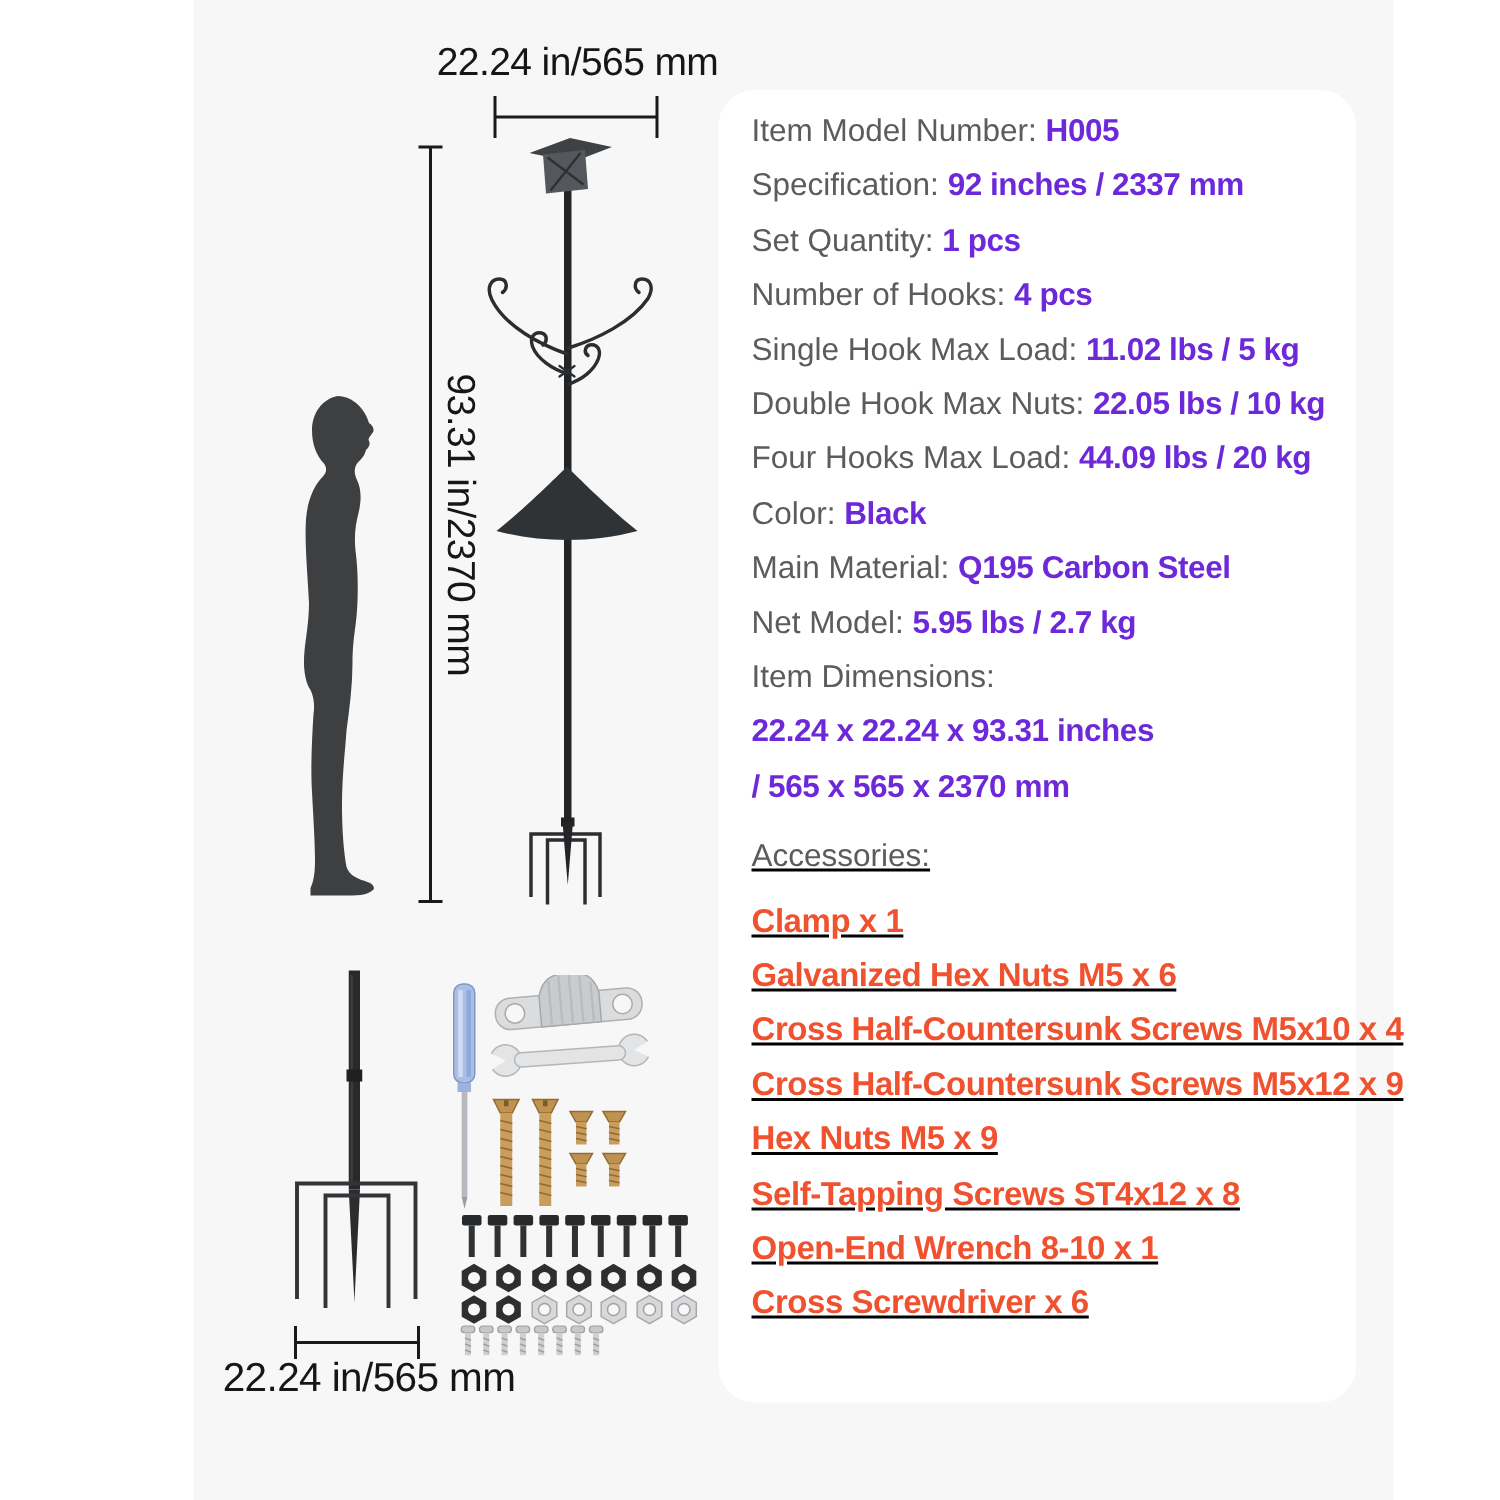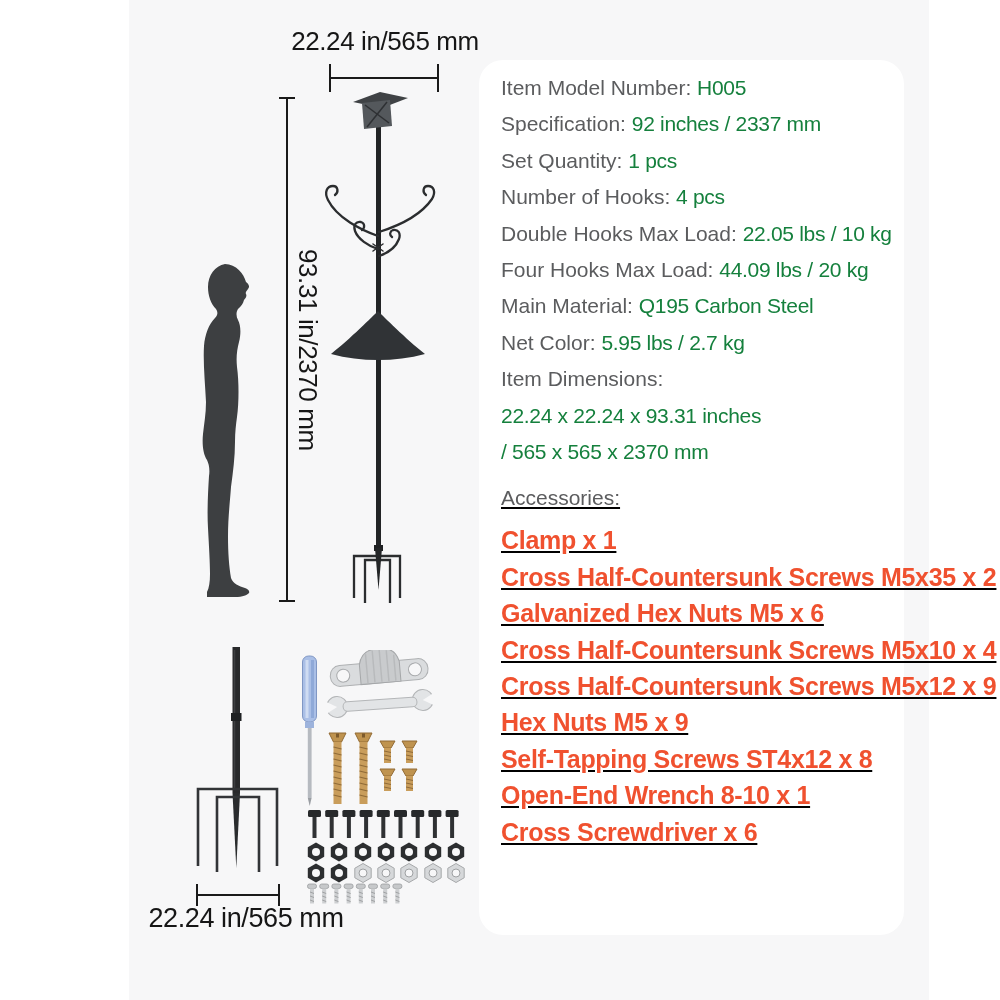--- a/index.html
+++ b/index.html
@@ -4,23 +4,23 @@
 <style>
   html,body{margin:0;padding:0;background:#ffffff;}
   .canvas{position:relative;width:1000px;height:1000px;background:#ffffff;overflow:hidden;
           font-family:"Liberation Sans",sans-serif;margin-left:29px;}
   .gray-band{position:absolute;left:100px;top:0;width:800px;height:1000px;background:#f7f7f8;}
   
   .card{position:absolute;left:450px;top:60px;width:425px;height:875px;background:#ffffff;
         border-radius:24px;box-sizing:border-box;padding:16px 0 0 22px;}
   .spec-row{height:36.4px;display:flex;font-size:21px;white-space:nowrap;}
   .spec-row .lbl{color:#5b5c5e;white-space:pre;}
-  .spec-row .val{color:#15803d;font-weight:400;letter-spacing:-0.3px;white-space:pre;}
+  .spec-row .val{color:#6d28d9;font-weight:700;letter-spacing:-0.3px;white-space:pre;}
   .accessories{margin-top:10px;text-decoration:underline;}
-  .acc-row{height:36.4px;display:flex;align-items:center;font-size:25px;color:#f0512f;
+  .acc-row{height:36.4px;display:flex;align-items:center;font-size:22px;color:#f0512f;
            font-weight:700;letter-spacing:-0.3px;white-space:nowrap;}
   
   .dim-label{position:absolute;color:#161616;font-weight:500;letter-spacing:-0.4px;text-align:center;}
   .dim-top{left:250px;top:26px;width:212px;font-size:26px;}
   .dim-bottom{left:106px;top:903px;width:222px;font-size:27px;}
   .dim-vertical{position:absolute;left:262px;top:92px;width:32px;height:516px;
                 writing-mode:vertical-rl;text-orientation:mixed;
                 display:flex;align-items:center;justify-content:center;
                 color:#161616;font-size:26px;font-weight:500;letter-spacing:-0.4px;}
   svg{position:absolute;display:block;}
@@ -405,53 +405,60 @@
       </div>
     <div class="spec-row">
         <span class="lbl">Set Quantity: </span>
         <span class="val">1 pcs</span>
       </div>
     <div class="spec-row">
         <span class="lbl">Number of Hooks: </span>
         <span class="val">4 pcs</span>
       </div>
     <div class="spec-row">
-        <span class="lbl">Double Hooks Max Load: </span>
+        <span class="lbl">Single Hook Max Load: </span>
+        <span class="val">11.02 lbs / 5 kg</span>
+      </div>
+    <div class="spec-row">
+        <span class="lbl">Double Hook Max Nuts: </span>
         <span class="val">22.05 lbs / 10 kg</span>
       </div>
     <div class="spec-row">
         <span class="lbl">Four Hooks Max Load: </span>
         <span class="val">44.09 lbs / 20 kg</span>
       </div>
     <div class="spec-row">
+        <span class="lbl">Color: </span>
+        <span class="val">Black</span>
+      </div>
+    <div class="spec-row">
         <span class="lbl">Main Material: </span>
         <span class="val">Q195 Carbon Steel</span>
       </div>
     <div class="spec-row">
-        <span class="lbl">Net Color: </span>
+        <span class="lbl">Net Model: </span>
         <span class="val">5.95 lbs / 2.7 kg</span>
       </div>
     <div class="spec-row">
         <span class="lbl">Item Dimensions:</span>
         <span class="val"></span>
       </div>
     <div class="spec-row">
         <span class="lbl"></span>
         <span class="val">22.24 x 22.24 x 93.31 inches</span>
       </div>
     <div class="spec-row">
         <span class="lbl"></span>
         <span class="val">/ 565 x 565 x 2370 mm</span>
       </div>
     <div class="accessories">
       <div class="spec-row">
           <span class="lbl">Accessories:</span>
         </div>
       <div class="acc-row">Clamp x 1</div>
-      <div class="acc-row">Cross Half-Countersunk Screws M5x35 x 2</div>
       <div class="acc-row">Galvanized Hex Nuts M5 x 6</div>
       <div class="acc-row">Cross Half-Countersunk Screws M5x10 x 4</div>
       <div class="acc-row">Cross Half-Countersunk Screws M5x12 x 9</div>
       <div class="acc-row">Hex Nuts M5 x 9</div>
       <div class="acc-row">Self-Tapping Screws ST4x12 x 8</div>
       <div class="acc-row">Open-End Wrench 8-10 x 1</div>
       <div class="acc-row">Cross Screwdriver x 6</div>
     </div>
   </div>
 </div>

